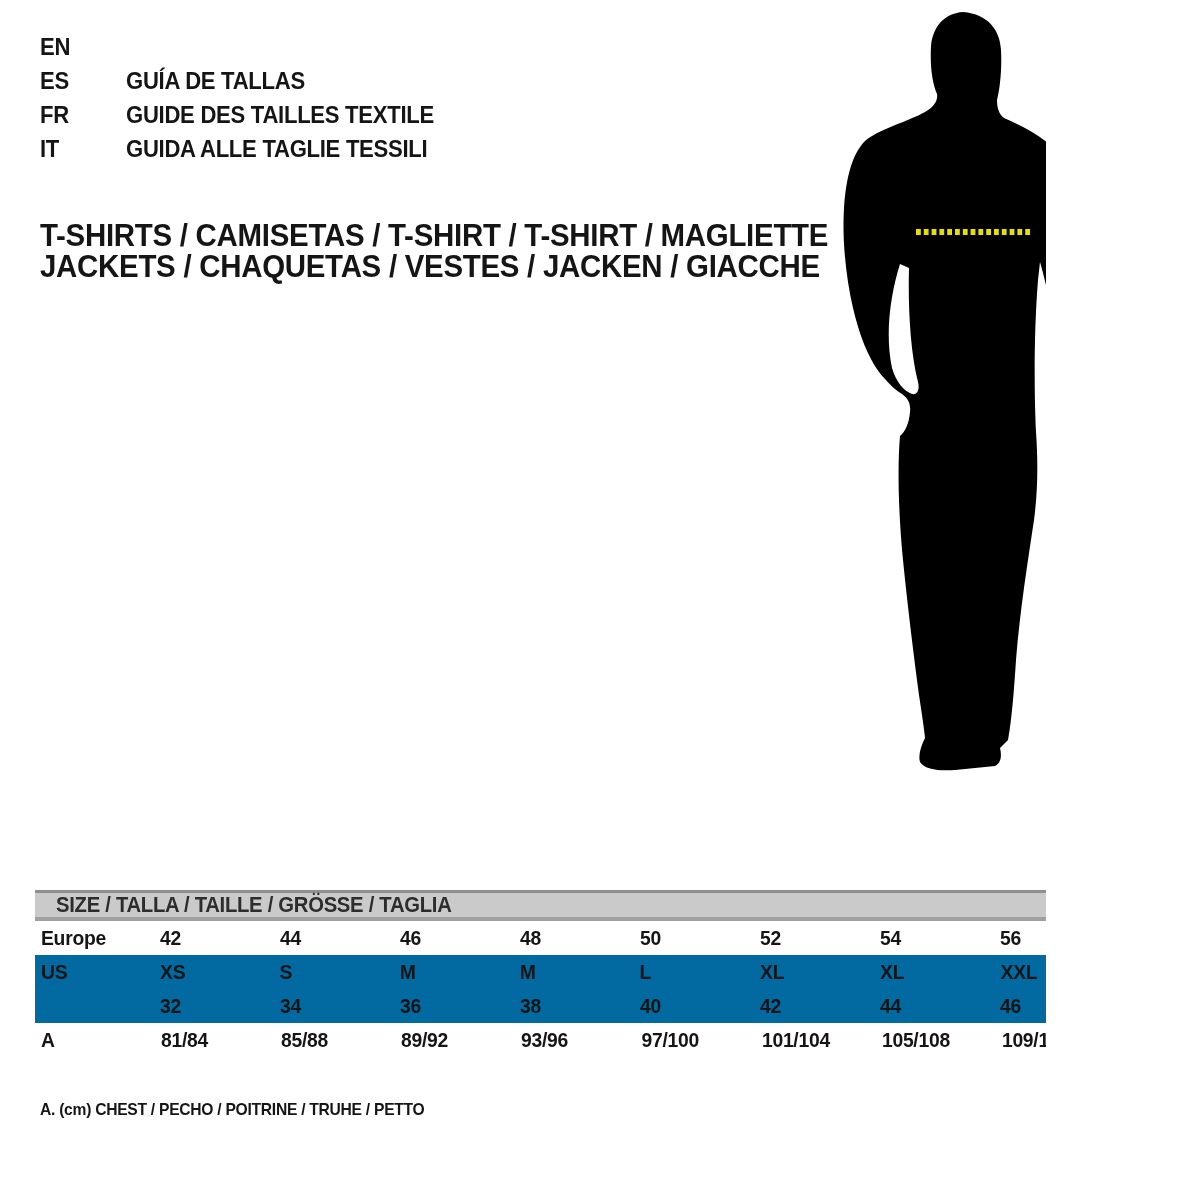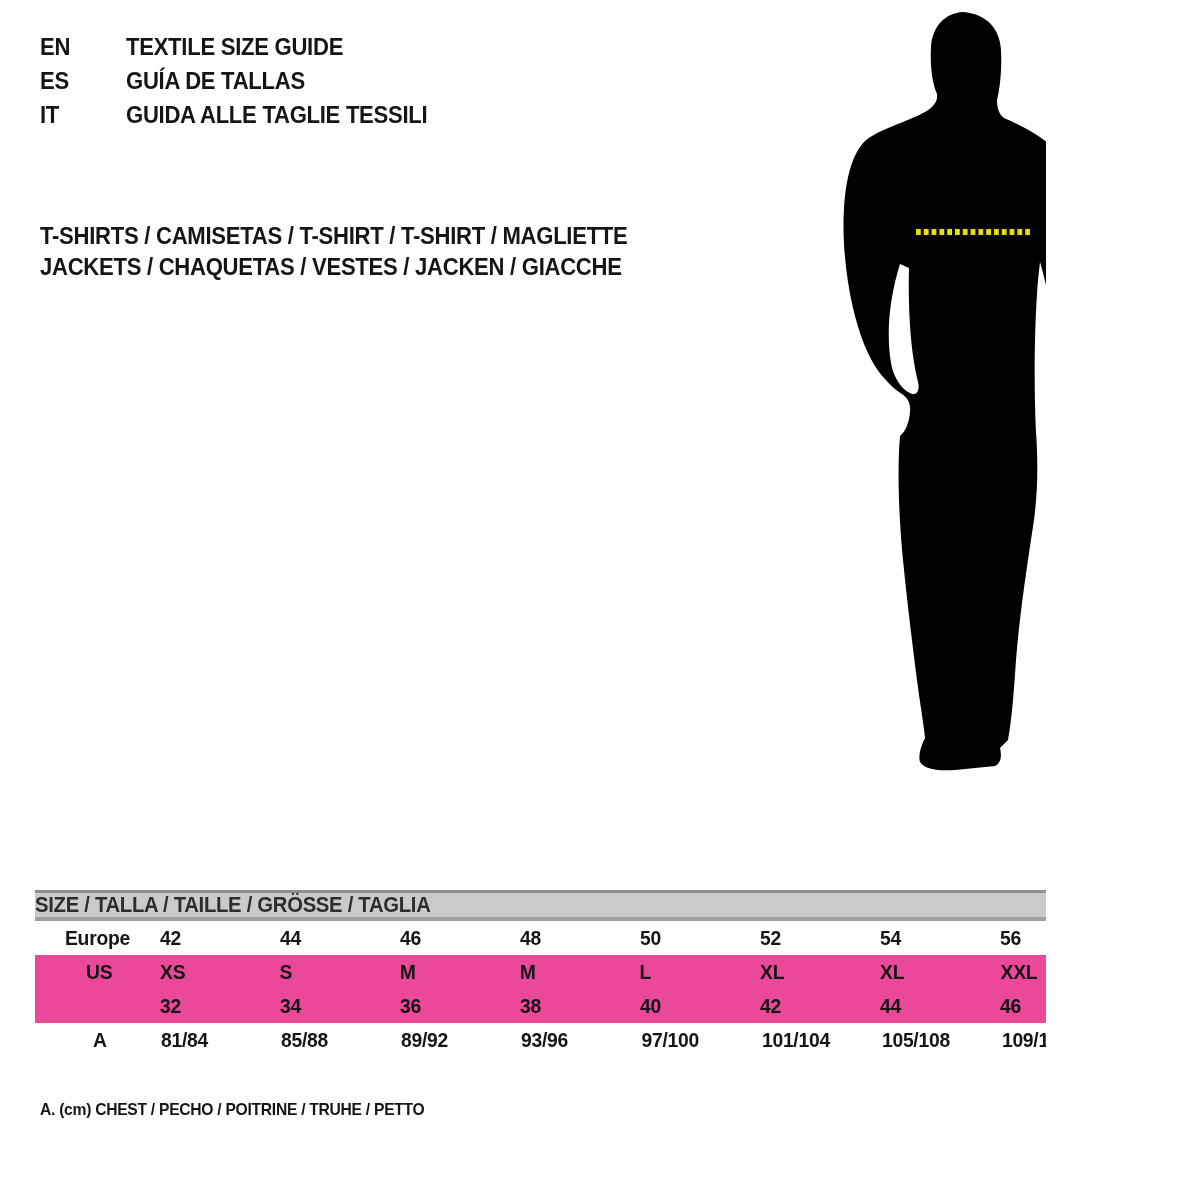--- a/index.html
+++ b/index.html
@@ -10,57 +10,60 @@
   }
   .cond-l { display:inline-block; transform:scaleX(0.92); transform-origin:0 50%; white-space:nowrap; letter-spacing:-0.3px; }
   .cond-c { display:inline-block; transform:scaleX(0.92); transform-origin:50% 50%; white-space:nowrap; letter-spacing:-0.3px; }
 
   
   .lang-block { position:absolute; left:40px; top:30px; }
   .lang-row { display:flex; height:34px; align-items:center; font-size:24px; }
   .lang-row .code { width:86px; flex:0 0 86px; }
 
   
-  .category-block { position:absolute; left:40px; top:220px; font-size:24px; }
+  .category-block { position:absolute; left:40px; top:220px; font-size:32px; }
   .cat-line { height:31px; line-height:31px; }
 
   
   .figure-wrap { position:absolute; left:820px; top:0; width:380px; height:800px; }
   .fig-label { font-family:"Liberation Sans", sans-serif; font-weight:bold; font-size:24px; fill:#000000; }
 
   
   .section-title { position:absolute; left:40px; top:841px; font-size:21px; line-height:22px; }
 
   
   .size-table { position:absolute; left:35px; top:890px; width:1130px; font-size:21px; }
   .thead {
     background:#cacaca; border-top:3px solid #8f8f8f; border-bottom:4px solid #a0a0a0;
-    height:24px; line-height:24px; padding-left:0; color:#2d2d2d; font-size:22px;
+    height:24px; line-height:24px; padding-left:21px; color:#2d2d2d; font-size:22px;
   }
   .trow { display:grid; grid-template-columns:124px repeat(8, 1fr); padding-right:46px; height:34px; align-items:center; }
-  .trow.shade { background:#ec4899; }
-  .tlabel { text-align:center; padding-left:6px; }
+  .trow.shade { background:#0369a1; }
+  .tlabel { text-align:left; padding-left:6px; }
   .tcell { text-align:left; }
 
   
   .footnote { position:absolute; left:40px; top:1098px; font-size:17px; line-height:24px; }
 </style>
 </head>
 <body>
 
 <div class="canvas">
 
   <div class="lang-block">
     <div class="lang-row">
       <span class="code"><span class="cond-l">EN</span></span>
-      <span class="title"><span class="cond-l">TEXTILE SIZE GUIDE</span></span>
     </div>
     <div class="lang-row">
       <span class="code"><span class="cond-l">ES</span></span>
       <span class="title"><span class="cond-l">GUÍA DE TALLAS</span></span>
+    </div>
+    <div class="lang-row">
+      <span class="code"><span class="cond-l">FR</span></span>
+      <span class="title"><span class="cond-l">GUIDE DES TAILLES TEXTILE</span></span>
     </div>
     <div class="lang-row">
       <span class="code"><span class="cond-l">IT</span></span>
       <span class="title"><span class="cond-l">GUIDA ALLE TAGLIE TESSILI</span></span>
     </div>
   </div>
 
   <div class="category-block">
     <div class="cat-line"><span class="cond-l">T-SHIRTS / CAMISETAS / T-SHIRT / T-SHIRT / MAGLIETTE</span></div>
     <div class="cat-line"><span class="cond-l">JACKETS / CHAQUETAS / VESTES / JACKEN / GIACCHE</span></div>

